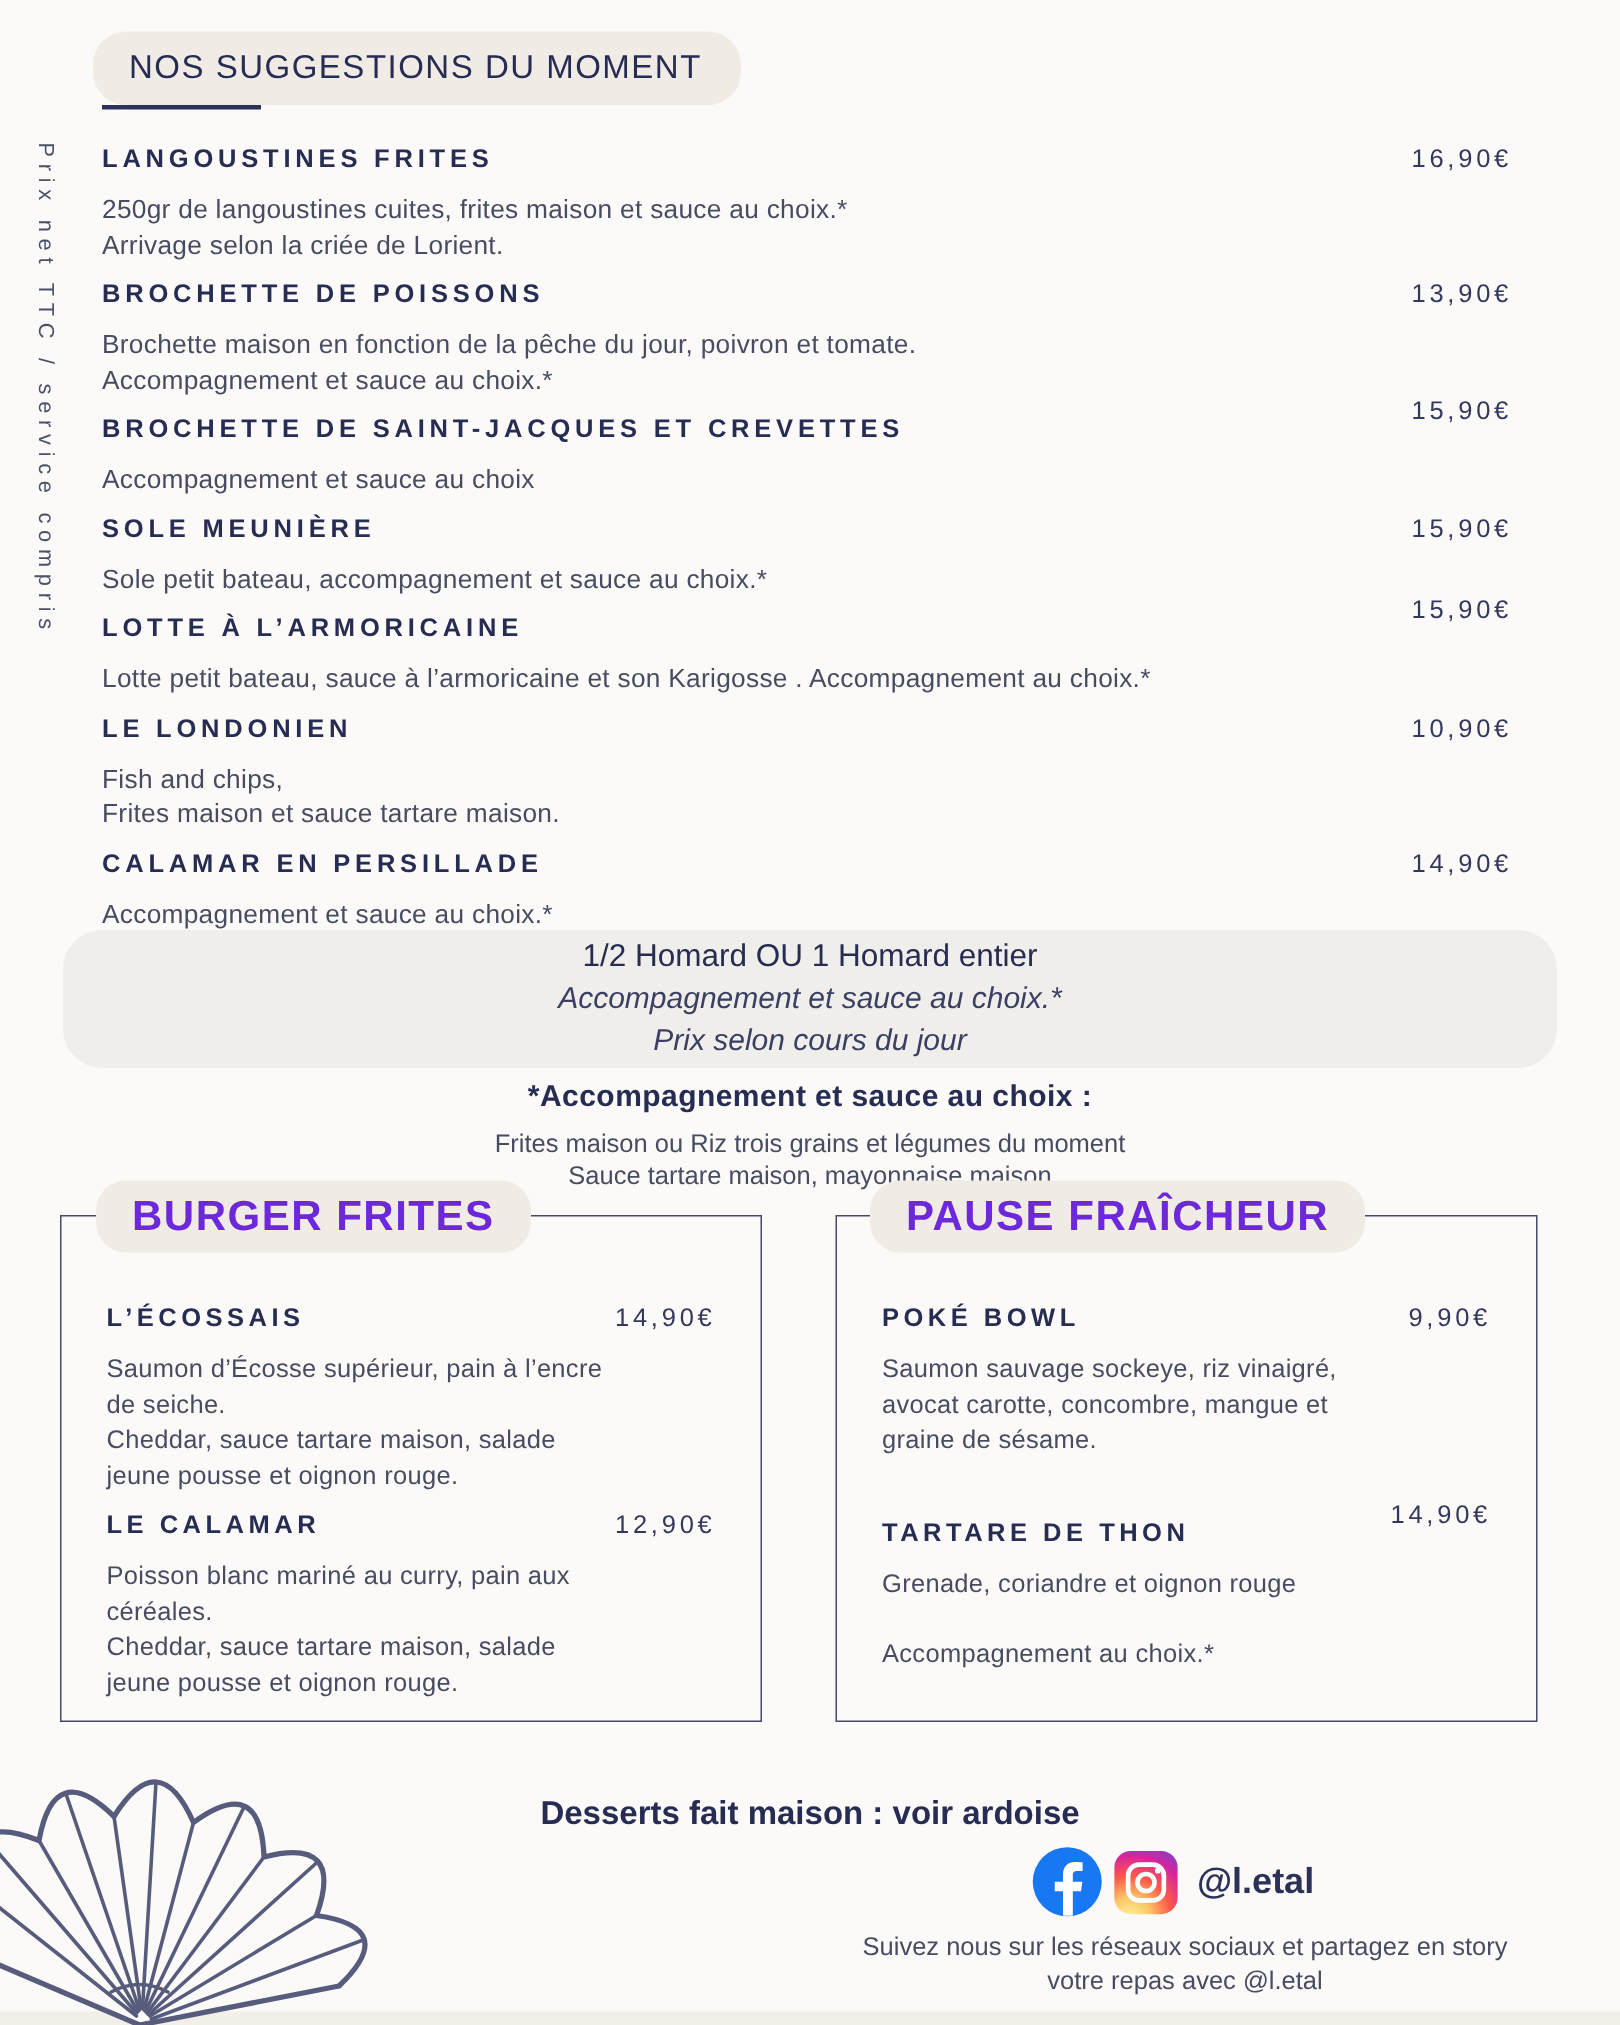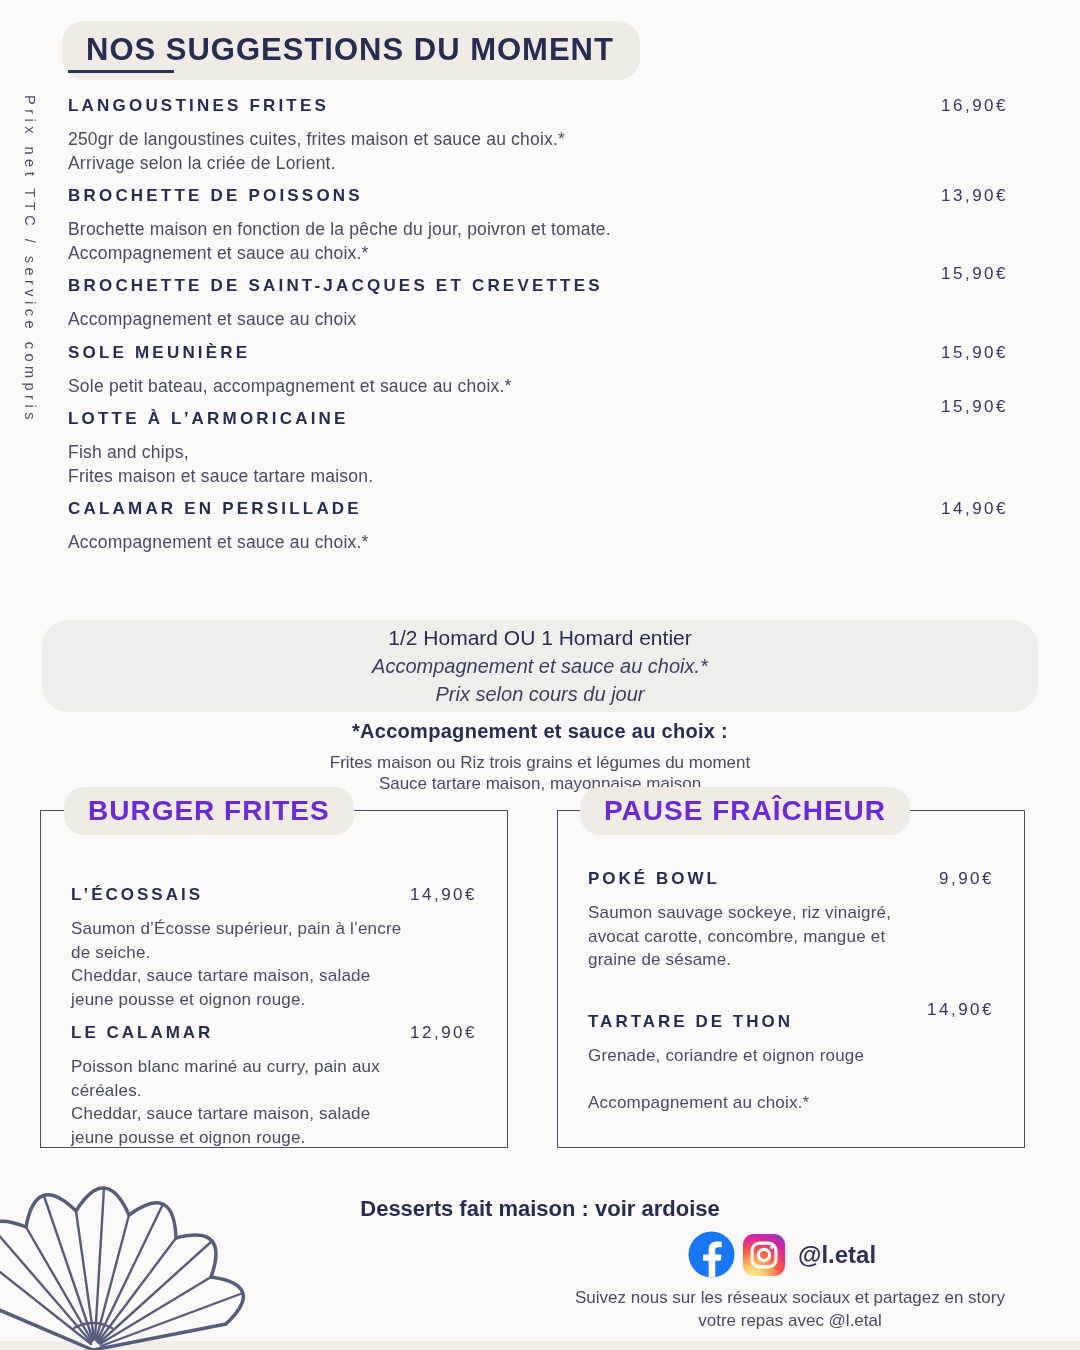--- a/index.html
+++ b/index.html
@@ -17,21 +17,21 @@
     writing-mode:vertical-rl;
     font-size:14.5px; letter-spacing:4.5px; color:#4b5066;
   }
 
   
   .title-badge {
     position:absolute; top:21px; left:62px;
     background:#f0ece5; border-radius:22px; padding:11px 26px 12px 24px;
   }
   .title-badge h1 {
-    margin:0; font-size:31px; font-weight:700; letter-spacing:1px; color:#272c52;
+    margin:0; font-size:22px; font-weight:400; letter-spacing:1px; color:#272c52;
   }
   .title-underline {
     position:absolute; top:70px; left:68px; width:106px; height:3px; background:#2c3157;
   }
 
   
   .suggestions { position:absolute; top:96px; left:68px; right:72px; }
   .menu-item { margin-bottom:11px; }
   .item-head { display:flex; justify-content:space-between; align-items:baseline; margin-bottom:12px; }
   .item-name { margin:0; font-size:17px; line-height:20px; font-weight:700; letter-spacing:3.2px; color:#272c52; }
@@ -61,21 +61,21 @@
     position:absolute; top:787px;
     background:#f0ece5; border-radius:20px; padding:8px 24px;
   }
   .box-label.left  { left:64px; }
   .box-label.right { left:580px; }
   .box-label h2 { margin:0; font-size:28px; font-weight:800; letter-spacing:1px; color:#6d28d9; }
 
   .box-item .item-name { font-size:17px; letter-spacing:3px; }
   .box-item .item-desc { font-size:17px; line-height:23.5px; }
   .menu-box.left  .box-item { margin-bottom:12px; }
-  .menu-box.left  .box-item:first-child { margin-top:16px; }
+  .menu-box.left  .box-item:first-child { margin-top:0; }
   .menu-box.right .box-item { margin-bottom:40px; }
 
   
   .desserts { position:absolute; top:1196px; left:0; width:100%; margin:0; text-align:center;
               font-size:22px; font-weight:800; color:#272c52; }
   .social-row { position:absolute; top:1231px; left:688px; display:flex; align-items:center; gap:7px;justify-content:center; }
   .social-row svg { display:block; }
   .social-handle { font-size:24px; font-weight:800; color:#2c3157; margin-left:5px; }
   .follow { position:absolute; top:1286px; left:545px; width:490px; margin:0; text-align:center;
             font-size:17px; line-height:23px; color:#474c61; white-space:pre-line; }
@@ -130,23 +130,28 @@
         <span class="item-price">15,90€</span>
       </div>
       <p class="item-desc">Sole petit bateau, accompagnement et sauce au choix.*</p>
     </div>
 
     <div class="menu-item">
       <div class="item-head">
         <h2 class="item-name">LOTTE À L’ARMORICAINE</h2>
         <span class="item-price raised">15,90€</span>
       </div>
-    </div>
-
-    <div class="menu-item">
+      <p class="item-desc">Lotte petit bateau, sauce à l’armoricaine et son Karigosse . Accompagnement au choix.*</p>
+    </div>
+
+    <div class="menu-item">
+      <div class="item-head">
+        <h2 class="item-name">LE LONDONIEN</h2>
+        <span class="item-price">10,90€</span>
+      </div>
       <p class="item-desc">Fish and chips,
 Frites maison et sauce tartare maison.</p>
     </div>
 
     <div class="menu-item">
       <div class="item-head">
         <h2 class="item-name">CALAMAR EN PERSILLADE</h2>
         <span class="item-price">14,90€</span>
       </div>
       <p class="item-desc">Accompagnement et sauce au choix.*</p>

